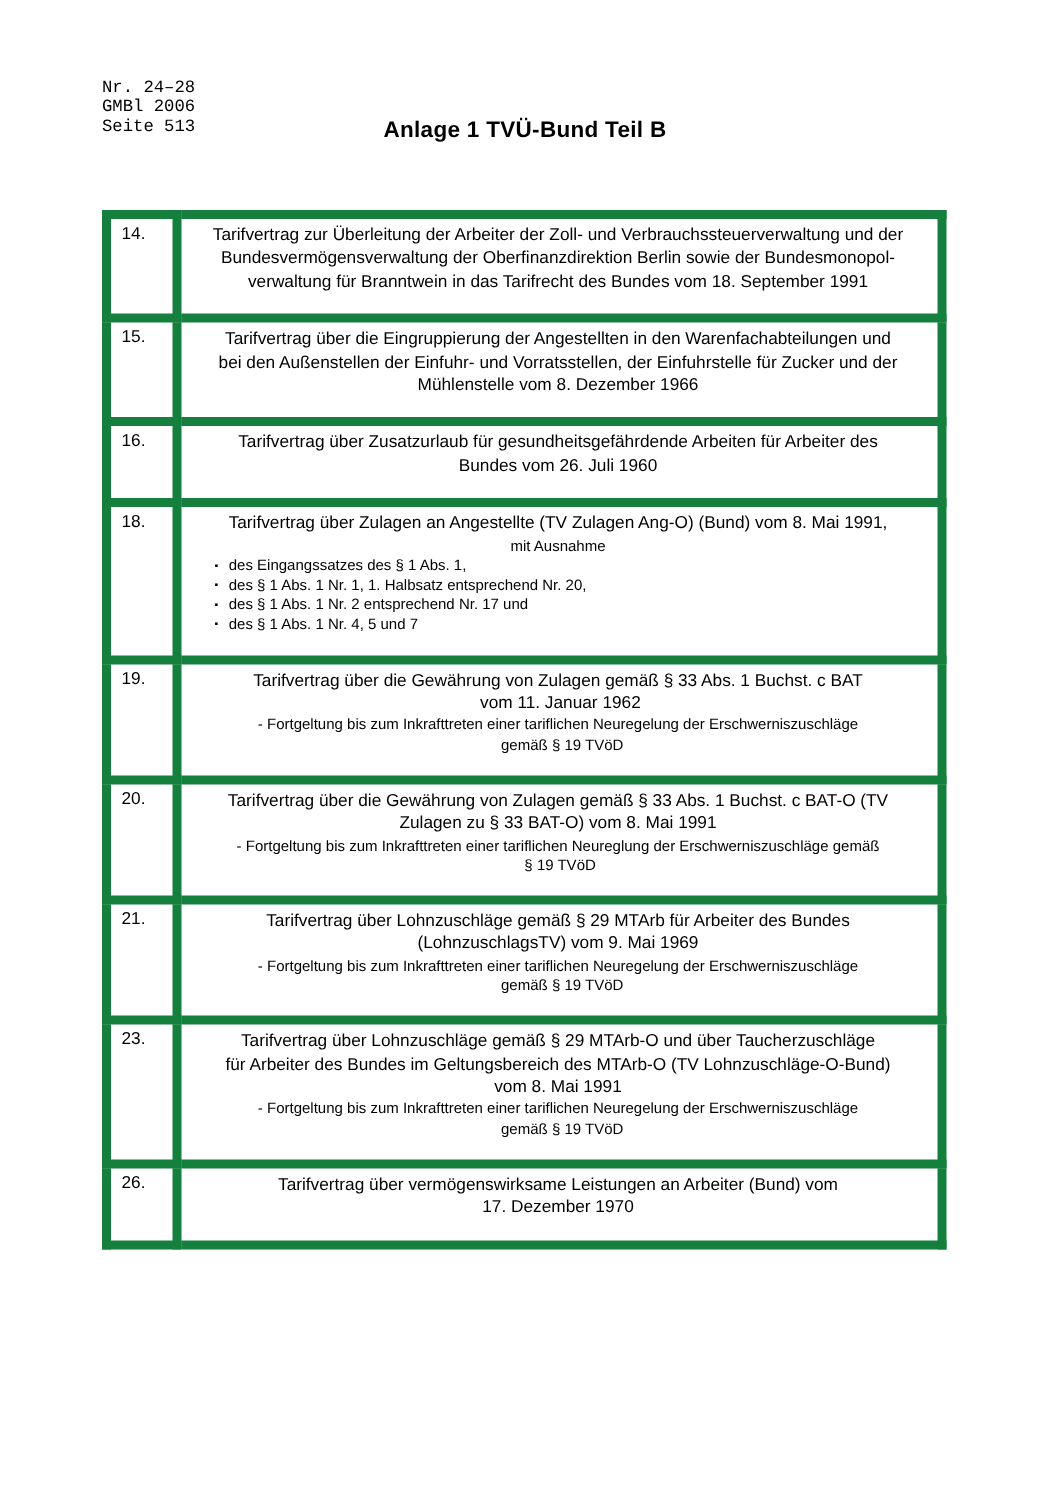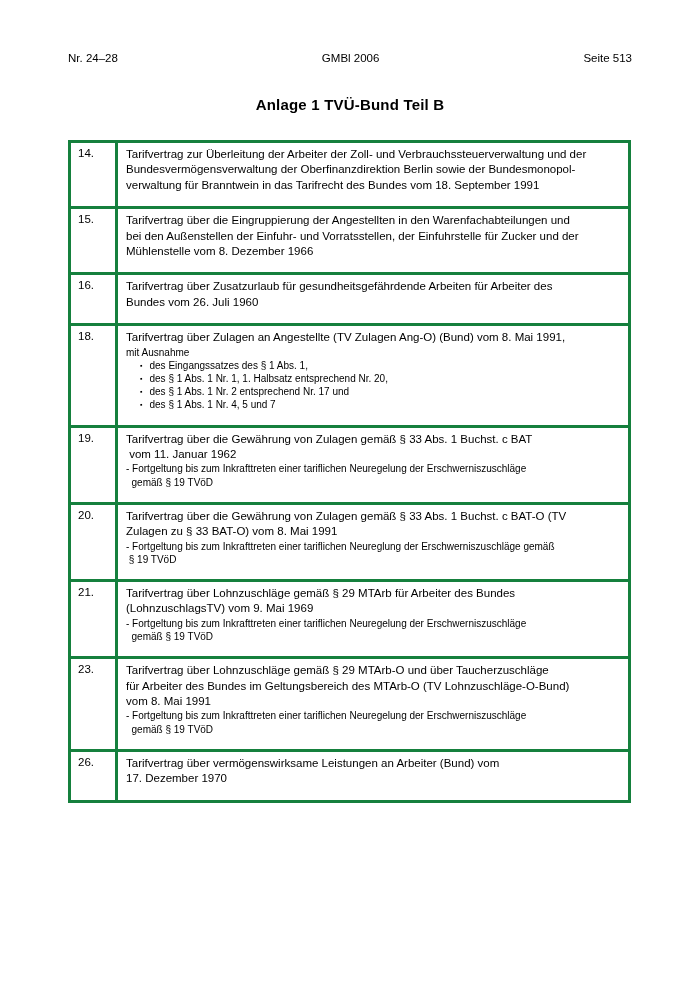--- a/index.html
+++ b/index.html
@@ -12,54 +12,56 @@
     color: #000;
     overflow: hidden;
   }
   .page-header {
     position: absolute;
     top: 52px;
     left: 68px;
     width: 564px;
     display: flex;
     justify-content: space-between;
-    font-family: Liberation Sans, sans-serif;
+    font-family: Liberation Mono, monospace;
     font-size: 11.5px;
+    flex-direction: column;
   }
   .page-title {
     position: absolute;
-    top: 96px;
+    top: 78px;
     left: 0;
     width: 700px;
     text-align: center;
     font-size: 15px;
     font-weight: bold;
     letter-spacing: 0.2px;
   }
   table.agreements {
     position: absolute;
     top: 140px;
     left: 68px;
     width: 563px;
     border-collapse: collapse;
     table-layout: fixed;
   }
   table.agreements td {
-    border: 3px solid #15803d;
+    border: 6px solid #15803d;
     vertical-align: top;
   }
   td.num-cell {
     width: 47px;
     padding: 4px 4px 4px 7px;
     font-size: 11.5px;
   }
   td.text-cell {
     padding: 4px 10px 13px 8px;
     font-size: 11.5px;
     line-height: 1.34;
+    text-align: center;
   }
   .seg-main {
     white-space: pre-wrap;
   }
   .seg-note {
     font-size: 10px;
     line-height: 1.32;
     white-space: pre-wrap;
   }
   .seg-bullet {

